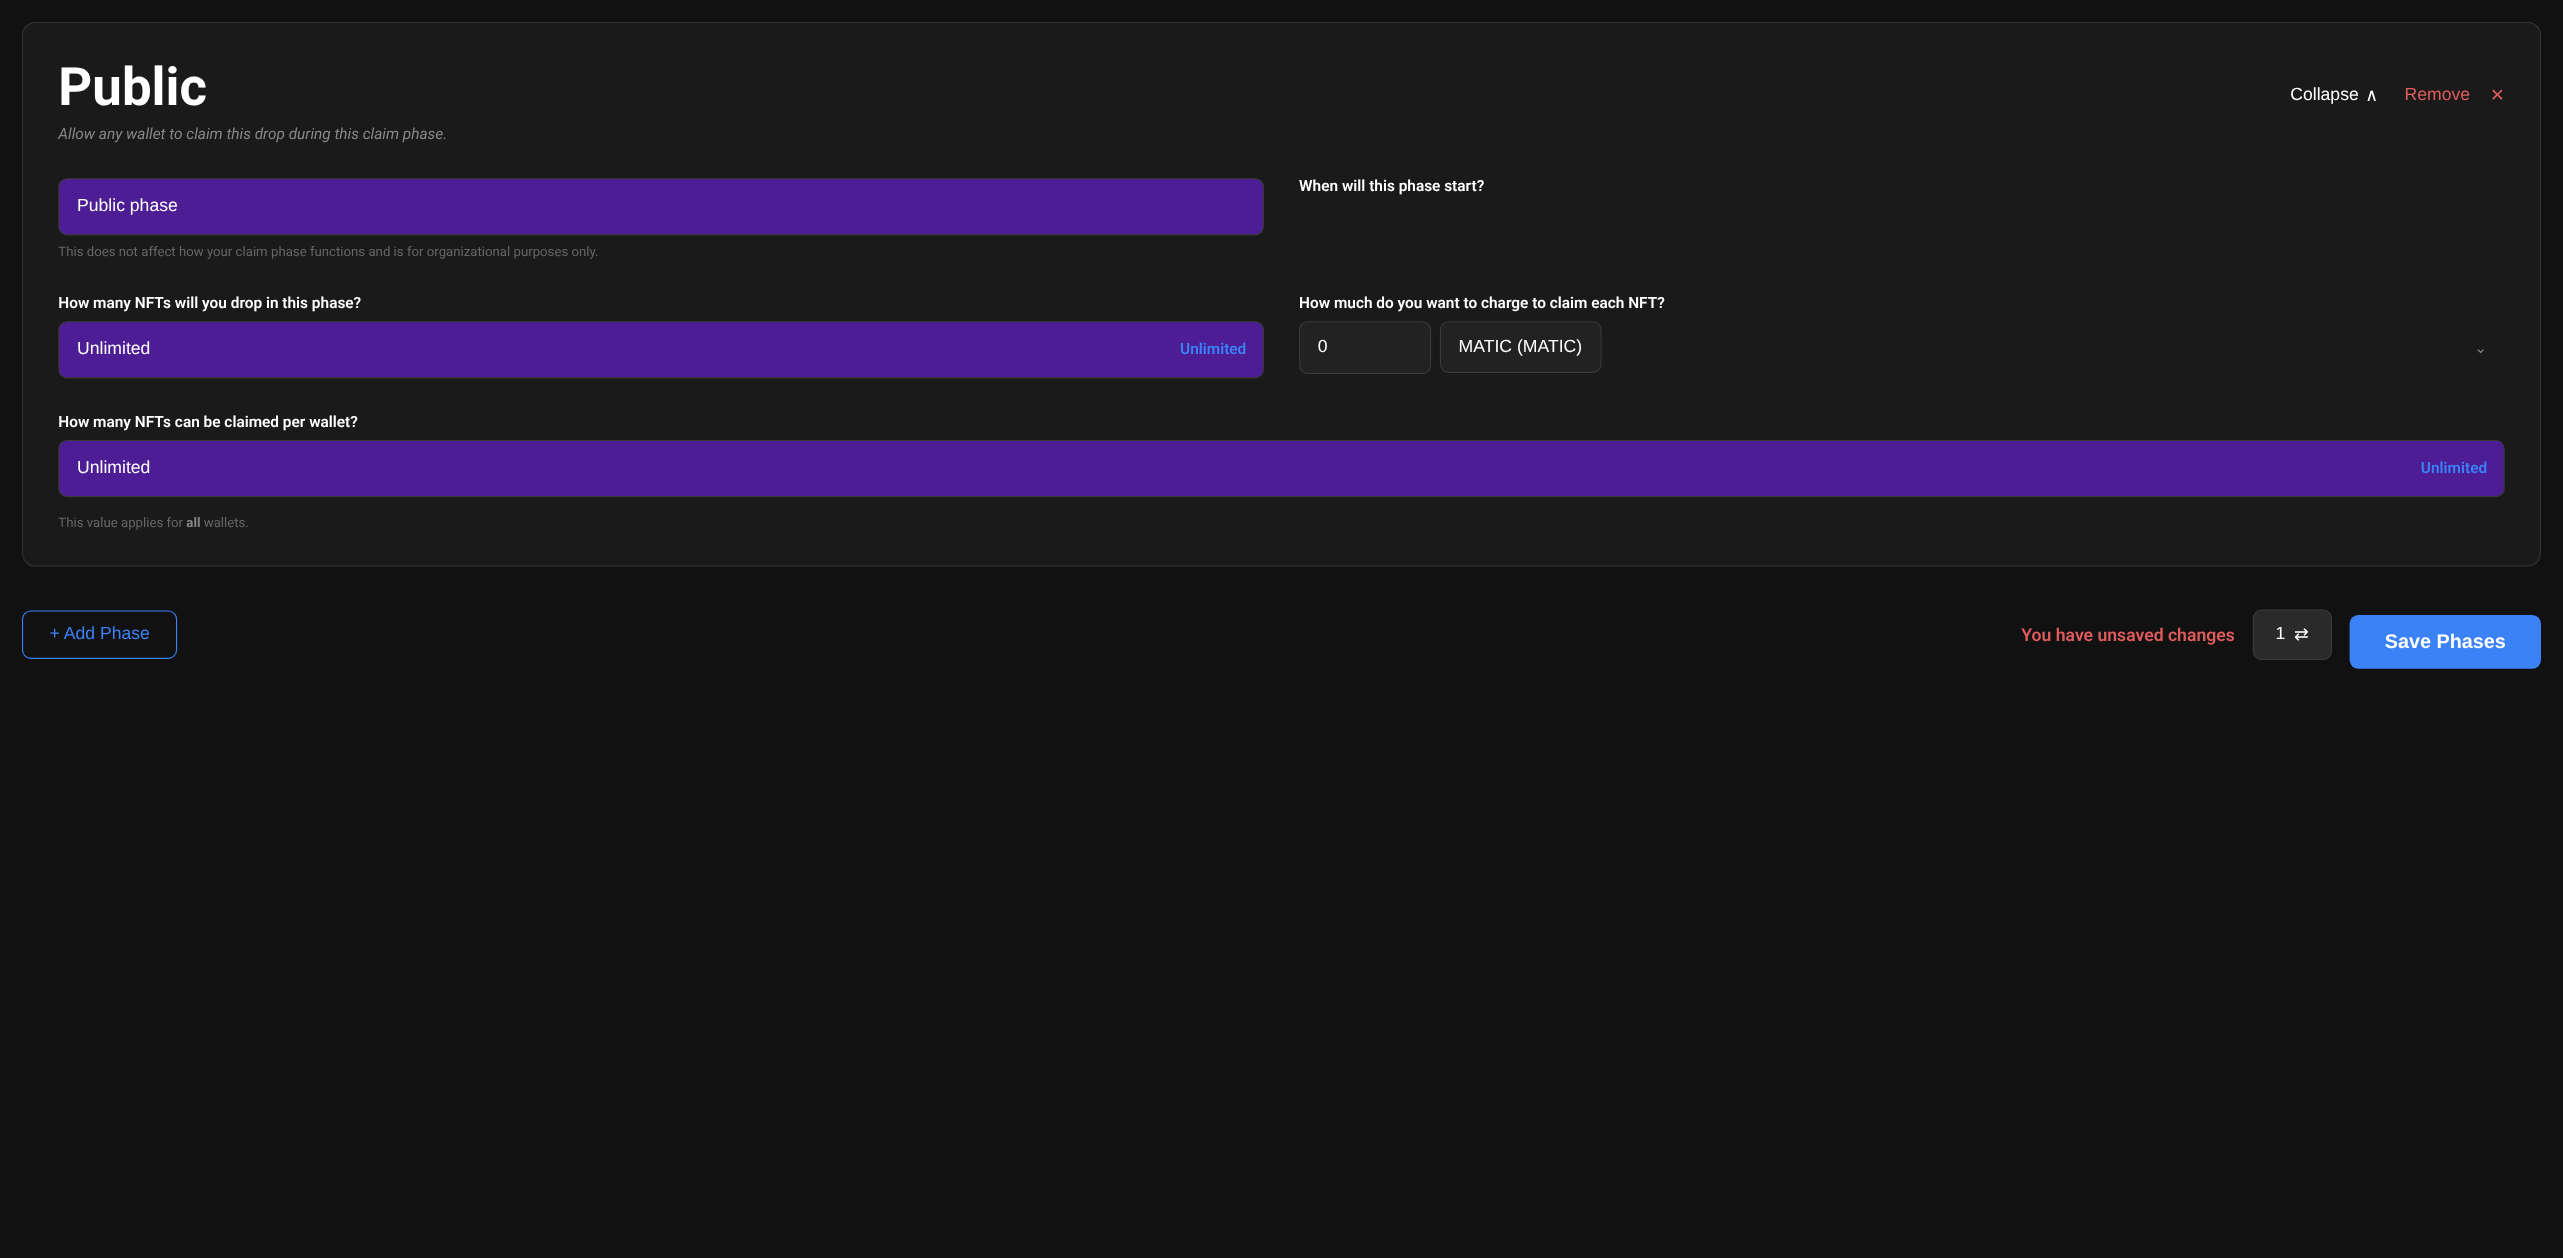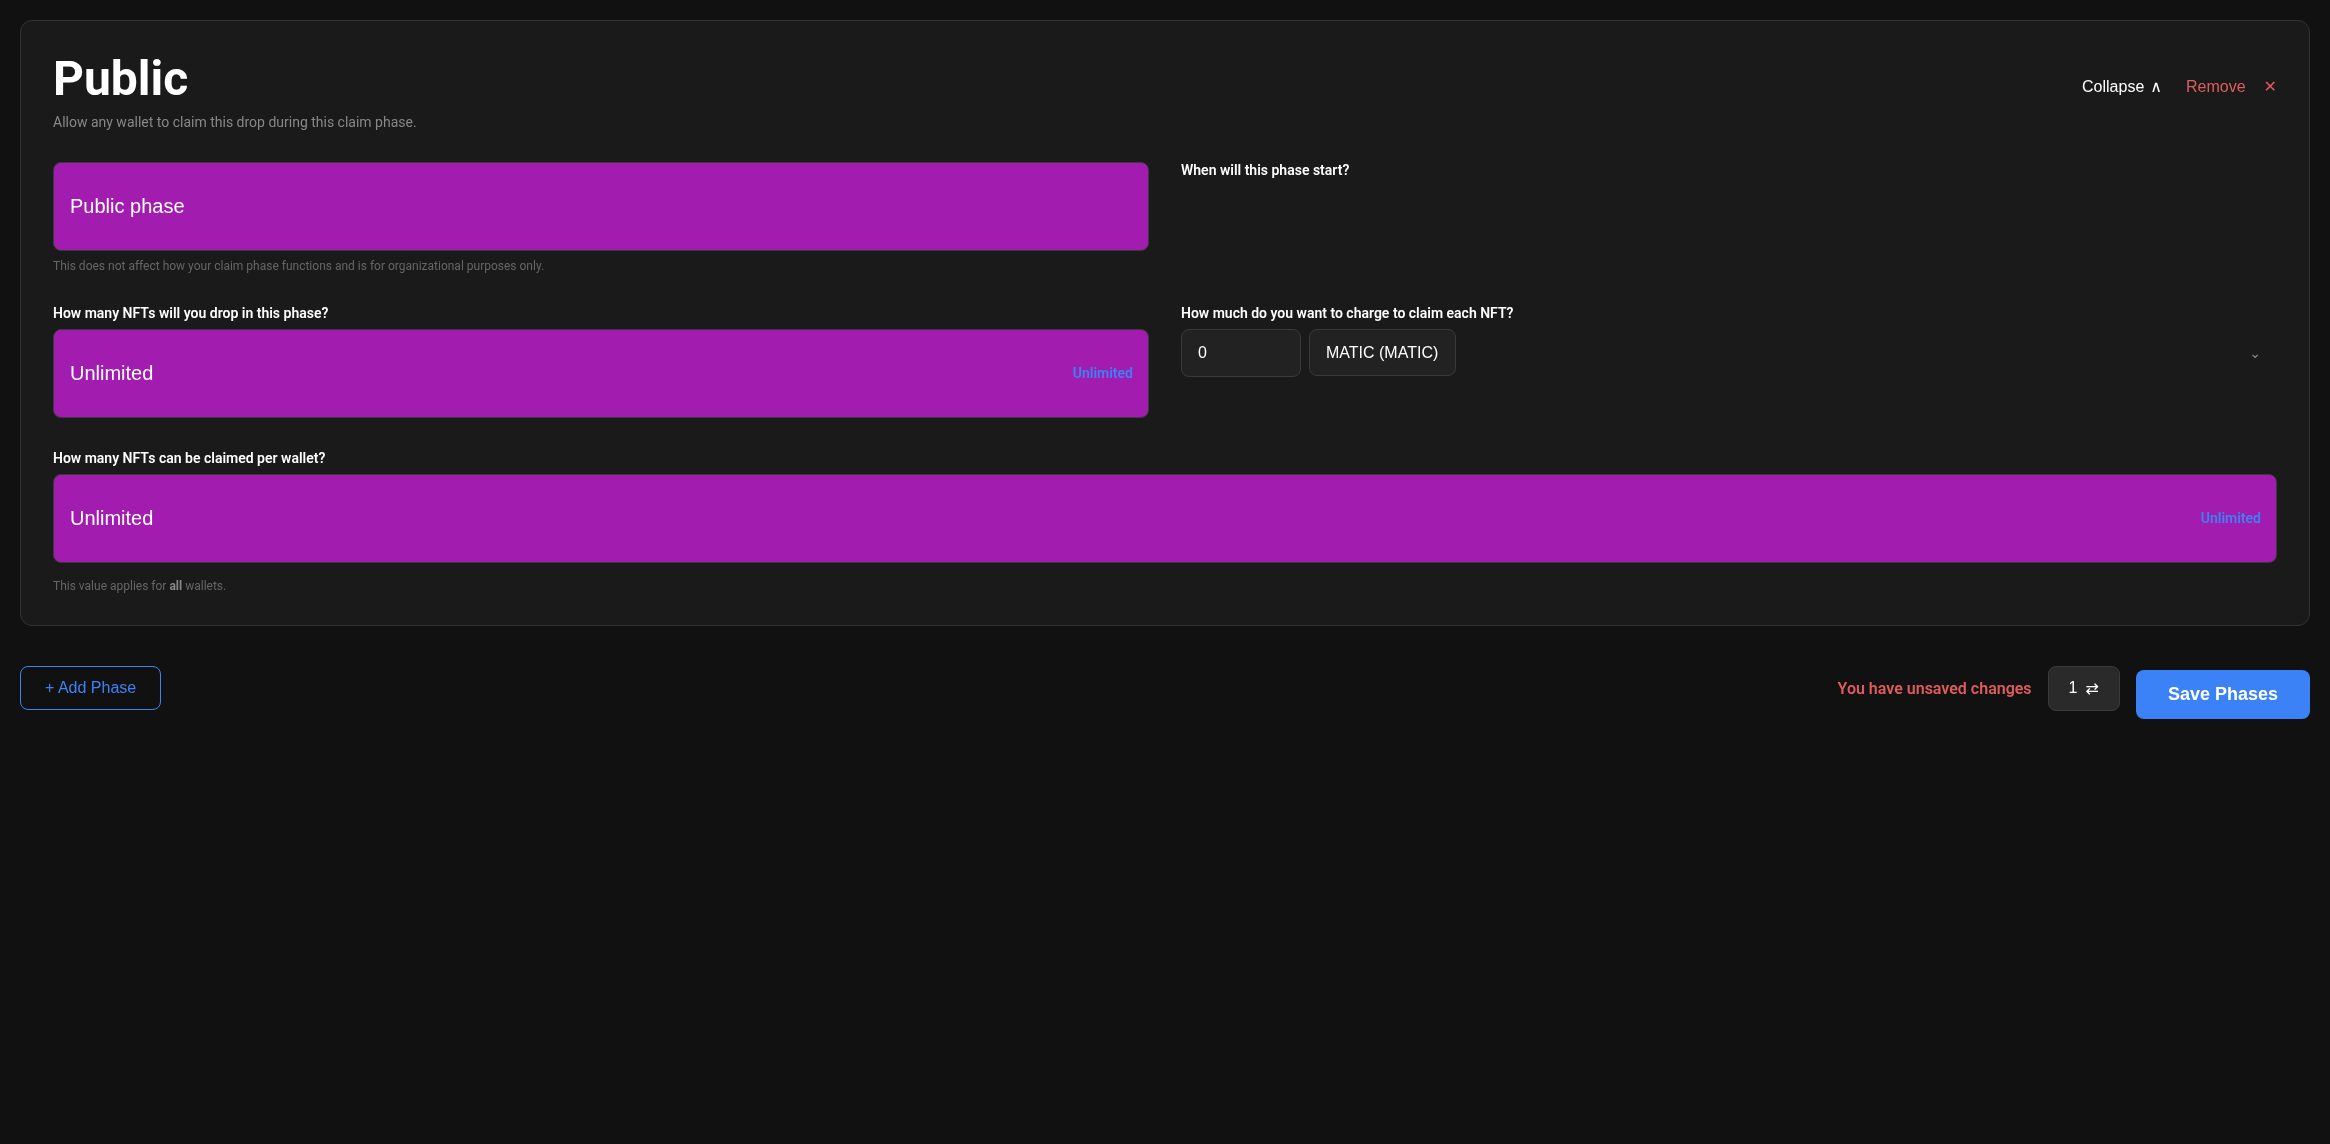--- a/index.html
+++ b/index.html
@@ -73,20 +73,21 @@
       border: none;
       color: #e05c5c;
       font-size: 16px;
       cursor: pointer;
     }
 
     .phase-description {
       color: #888888;
       font-size: 14px;
       margin-bottom: 32px;
+      font-style: italic;
     }
 
     .form-grid {
       display: grid;
       grid-template-columns: 1fr 1fr;
       gap: 32px;
       margin-bottom: 32px;
     }
 
     .form-group {
@@ -95,26 +96,26 @@
       gap: 8px;
     }
 
     .form-label {
       font-size: 14px;
       font-weight: 600;
       color: #ffffff;
     }
 
     .form-input {
-      background-color: #a21caf;
+      background-color: #4c1d95;
       border: 1px solid #3a3a3a;
       border-radius: 8px;
-      padding: 32px 16px;
-      color: #ffffff;
-      font-size: 20px;
+      padding: 16px 16px;
+      color: #ffffff;
+      font-size: 16px;
       width: 100%;
       outline: none;
     }
 
     .form-hint {
       font-size: 12px;
       color: #666666;
     }
 
     .input-with-badge {

